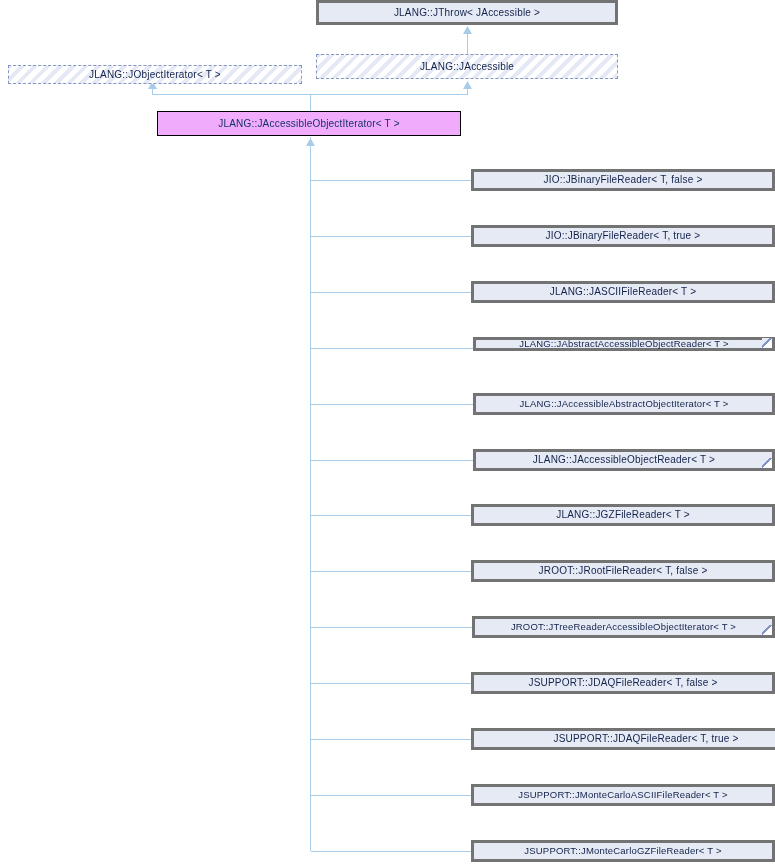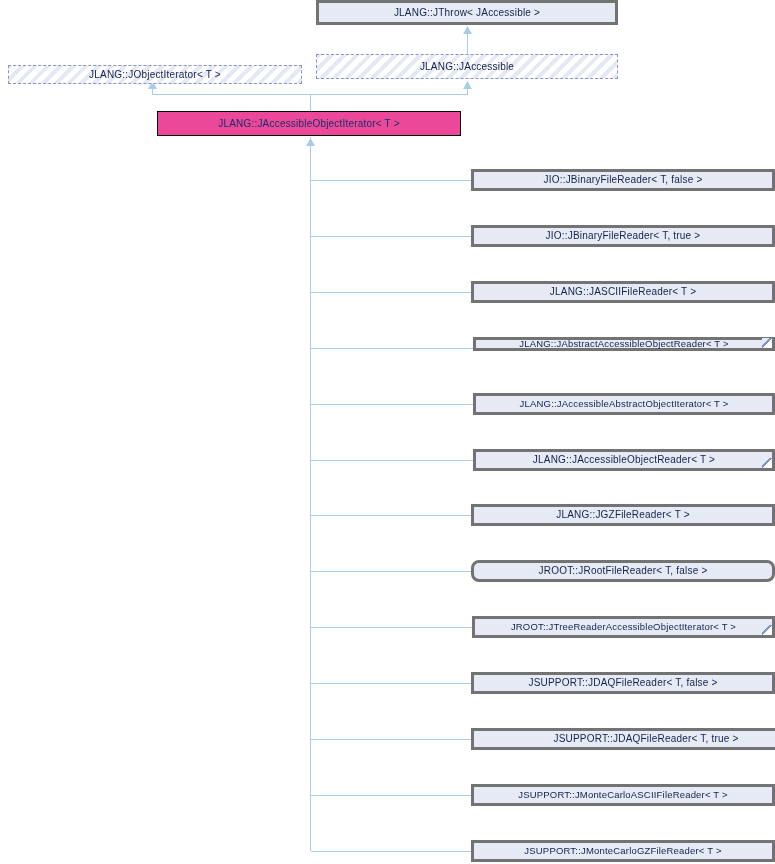--- a/index.html
+++ b/index.html
@@ -43,21 +43,21 @@
     padding: 0 6px;
     transform: translateY(-0.5px);
   }
   
   .node.fill {
     background: #e6eaf4;
     border: 3px solid #737373;
   }
   
   .node.focus {
-    background: #ec4899;
+    background: #f0abfc;
     border: 1px solid #000000;
     color: #16306b;
   }
   
   .node.hatch {
     border: 1px dashed #8494c4;
     background-color: #fafbfe;
     background-image: repeating-linear-gradient(
       -45deg,
       #e4e9f5 0px,
@@ -165,21 +165,21 @@
 
   <div class="node fill" style="left:473px; top:449px; width:302px; height:22px;">
     <span class="label">JLANG::JAccessibleObjectReader&lt; T &gt;</span>
     <span class="corner-fold"></span>
   </div>
 
   <div class="node fill" style="left:471px; top:504px; width:304px; height:22px;">
     <span class="label">JLANG::JGZFileReader&lt; T &gt;</span>
   </div>
 
-  <div class="node fill" style="left:471px; top:560px; width:304px; height:22px;border-radius:8px;">
+  <div class="node fill" style="left:471px; top:560px; width:304px; height:22px;">
     <span class="label">JROOT::JRootFileReader&lt; T, false &gt;</span>
   </div>
 
   <div class="node fill" style="left:472px; top:616px; width:303px; height:22px; font-size:9.5px;">
     <span class="label">JROOT::JTreeReaderAccessibleObjectIterator&lt; T &gt;</span>
     <span class="corner-fold"></span>
   </div>
 
   <div class="node fill" style="left:471px; top:672px; width:304px; height:22px;">
     <span class="label">JSUPPORT::JDAQFileReader&lt; T, false &gt;</span>

